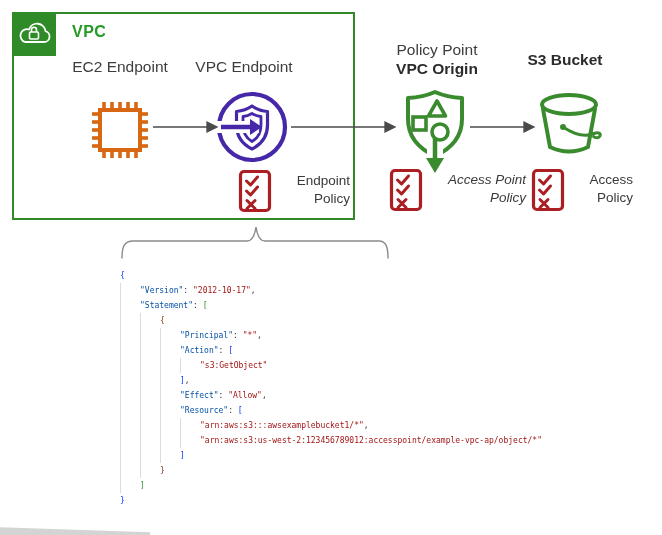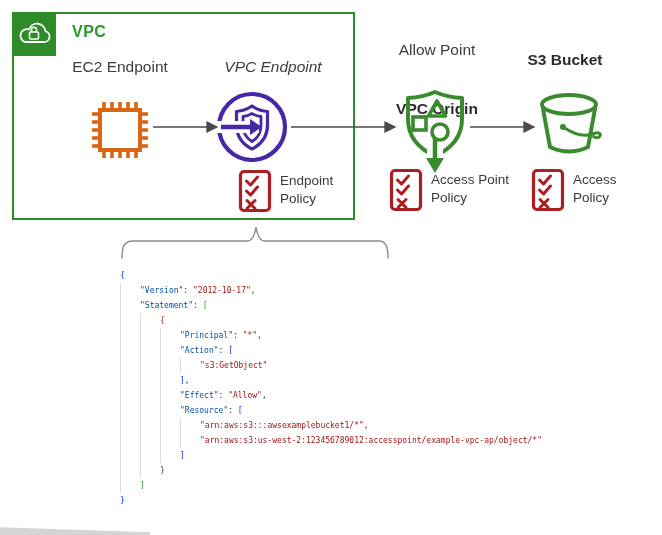--- a/index.html
+++ b/index.html
@@ -4,21 +4,21 @@
 <style>
   html,body{margin:0;padding:0;}
   body{width:662px;height:535px;position:relative;background:#fff;
        font-family:"Liberation Sans",sans-serif;overflow:hidden;}
   .abs{position:absolute;}
   .vpc-box{left:12px;top:12px;width:339px;height:204px;border:2px solid #2E8B28;background:transparent;}
   .vpc-badge{left:12px;top:12px;width:44px;height:44px;background:#2E8B28;}
   .vpc-title{left:72px;top:23px;font-size:16px;font-weight:bold;color:#259A25;letter-spacing:.5px;text-align:right;}
   .node-label{font-size:15.5px;color:#3D3D3D;text-align:center;width:160px;}
   .bold{font-weight:bold;color:#2B2B2B;}
-  .policy-label{font-size:13.5px;color:#3A3A3A;line-height:1.32;}
+  .policy-label{font-size:13.5px;color:#3A3A3A;line-height:1.32;text-align:right;}
   .connectors{left:0;top:0;pointer-events:none;}
   .code{left:120px;top:268px;}
   .code-line{display:flex;height:15px;line-height:15px;white-space:pre;
              font-family:"DejaVu Sans Mono",monospace;font-size:8px;}
   .indent-guide{flex:none;width:19px;height:15px;border-left:1px solid #DCDCDC;}
   .tok-key{color:#0451A5;}
   .tok-str{color:#A31515;}
   .tok-p{color:#333333;}
   .tok-b1{color:#0431FA;}
   .tok-b2{color:#319331;}
@@ -34,23 +34,23 @@
 <div class="abs vpc-badge">
   <svg width="44" height="44" viewBox="0 0 44 44">
     <path d="M13 30 L32 30 A5.5 5.5 0 0 0 33.5 19.2 A8.5 8.5 0 0 0 17 17.5 A6.5 6.5 0 0 0 13 30 Z" fill="none" stroke="#fff" stroke-width="1.8" stroke-linejoin="round"></path>
     <rect x="17.5" y="20" width="9" height="7" rx="1.2" fill="none" stroke="#fff" stroke-width="1.6"></rect>
     <path d="M19.5 20 V17.8 A2.5 2.5 0 0 1 24.5 17.8 V20" fill="none" stroke="#fff" stroke-width="1.6"></path>
   </svg>
 </div>
 <span class="abs vpc-title">VPC</span>
 
 <div class="abs node-label" style="left:40px;top:58px;">EC2 Endpoint</div>
-<div class="abs node-label" style="left:193px;top:58px;font-style:italic;">VPC Endpoint</div>
-<div class="abs node-label" style="left:357px;top:41px;">Allow Point</div>
-<div class="abs node-label bold" style="left:357px;top:60px;margin-top:40px;">VPC Origin</div>
+<div class="abs node-label" style="left:164px;top:58px;">VPC Endpoint</div>
+<div class="abs node-label" style="left:357px;top:41px;">Policy Point</div>
+<div class="abs node-label bold" style="left:357px;top:60px;">VPC Origin</div>
 <div class="abs node-label bold" style="left:485px;top:51px;">S3 Bucket</div>
 
 <div class="abs" style="left:86px;top:96px;">
   <svg width="68" height="68" viewBox="0 0 68 68" stroke="#D86613">
     <rect x="14" y="14" width="40" height="40" fill="#fff" stroke-width="4"></rect>
     <g stroke-width="3.6">
       <line x1="18" y1="6" x2="18" y2="14"></line>
         <line x1="26" y1="6" x2="26" y2="14"></line>
         <line x1="34" y1="6" x2="34" y2="14"></line>
         <line x1="42" y1="6" x2="42" y2="14"></line>
@@ -121,21 +121,21 @@
 <div class="abs" style="left:389px;top:168px;">
   <svg width="34" height="44" viewBox="0 0 34 44">
     <rect x="2.5" y="2.5" width="29" height="39" rx="3.5" fill="#fff" stroke="#AB1F23" stroke-width="3.2"></rect>
     <g fill="none" stroke="#AB1F23" stroke-width="3" stroke-linecap="round" stroke-linejoin="round">
       <path d="M8.5 12 L12.5 16 L19.5 8"></path>
       <path d="M8.5 22 L12.5 26 L19.5 18"></path>
       <path d="M9 31.5 L17 39.5 M17 31.5 L9 39.5"></path>
     </g>
   </svg>
 </div>
-<div class="abs policy-label" style="left:431px;top:171px;width:95px;">Access Point Policy</div>
+<div class="abs policy-label" style="left:431px;top:171px;width:95px;font-style:italic;">Access Point Policy</div>
 
 <div class="abs" style="left:531px;top:168px;">
   <svg width="34" height="44" viewBox="0 0 34 44">
     <rect x="2.5" y="2.5" width="29" height="39" rx="3.5" fill="#fff" stroke="#AB1F23" stroke-width="3.2"></rect>
     <g fill="none" stroke="#AB1F23" stroke-width="3" stroke-linecap="round" stroke-linejoin="round">
       <path d="M8.5 12 L12.5 16 L19.5 8"></path>
       <path d="M8.5 22 L12.5 26 L19.5 18"></path>
       <path d="M9 31.5 L17 39.5 M17 31.5 L9 39.5"></path>
     </g>
   </svg>

